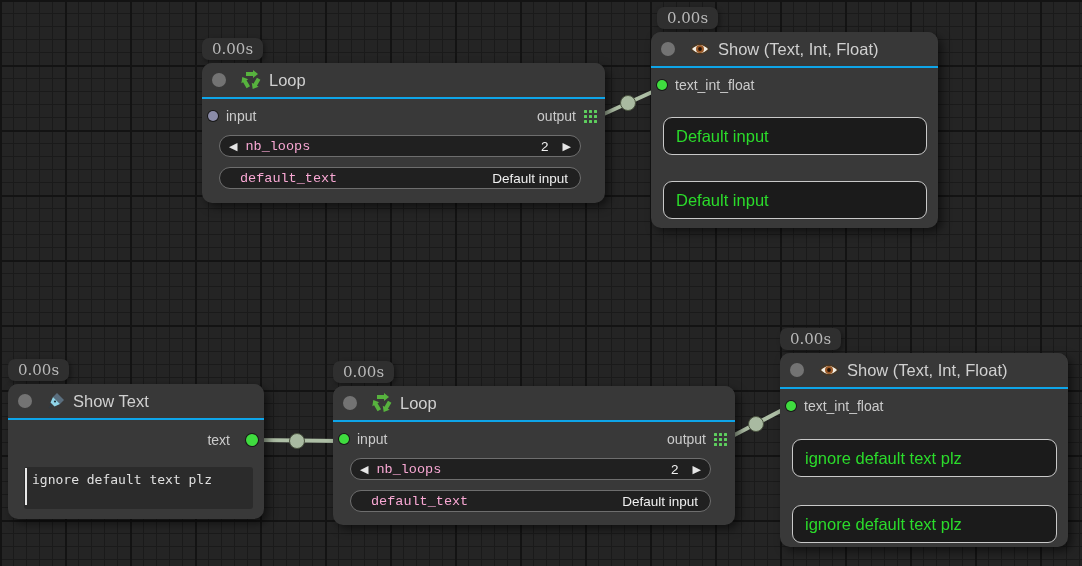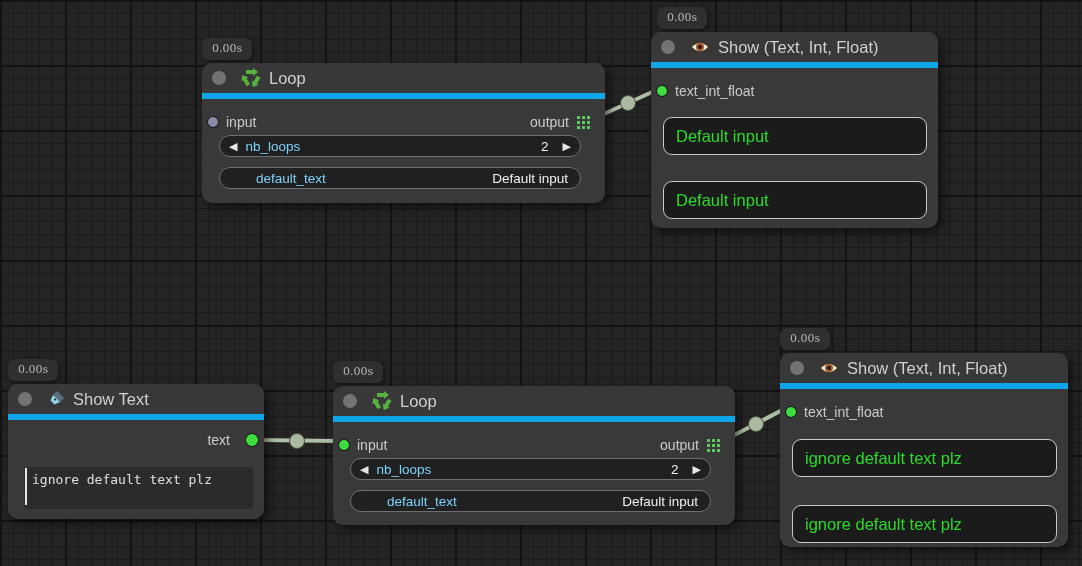--- a/index.html
+++ b/index.html
@@ -20,57 +20,57 @@
   }
   #links{position:absolute;left:0;top:0;z-index:1;}
   .node{
     position:absolute;z-index:2;
     background:#393939;border-radius:10px;
     box-shadow:4px 4px 10px rgba(0,0,0,.55);
   }
   .badge{
     position:absolute;top:-25px;left:0;height:22px;line-height:22px;
     padding:0 10px;border-radius:7px;background:#2f2f2f;
-    color:#b8b8b8;font-family:"DejaVu Serif",serif;font-size:11px;
+    color:#b8b8b8;font-family:"DejaVu Serif",serif;font-size:15px;
     box-shadow:2px 2px 5px rgba(0,0,0,.4);
   }
   .n-show1 .badge{left:6px;}
   .titlebar{
     position:absolute;left:0;top:0;right:0;height:36px;
     display:flex;align-items:center;padding-left:10px;
-    border-bottom:6px solid #0ea5e9;border-radius:10px 10px 0 0;
+    border-bottom:2px solid #0ea5e9;border-radius:10px 10px 0 0;
     background:#383838;box-sizing:border-box;
   }
   .cdot{width:14px;height:14px;border-radius:50%;background:#737373;flex:0 0 auto;}
   .ticon{margin-left:15px;margin-right:8px;display:flex;align-items:center;flex:0 0 auto;}
   .title{color:#d0d0d0;font-size:16.5px;white-space:nowrap;}
   .slotrow{
-    position:absolute;left:0;right:7px;top:45px;height:22px;
-    display:flex;align-items:flex-end;justify-content:space-between;
+    position:absolute;left:0;right:0;top:45px;height:22px;
+    display:flex;align-items:flex-start;justify-content:space-between;
     padding:0 6px;box-sizing:border-box;
   }
   .slot{display:flex;align-items:center;gap:8px;}
   .sdot{width:10px;height:10px;border-radius:50%;box-shadow:0 0 0 1px #181818;flex:0 0 auto;}
   .sdot.green{background:#3fdc3f;}
   .sdot.lav{background:#8a8ba8;}
   .sdot.big{width:12px;height:12px;}
   .slabel{color:#cbcbcb;font-size:14px;white-space:nowrap;}
   .gridicon{display:grid;grid-template-columns:repeat(3,3px);grid-auto-rows:3px;gap:2px;margin-right:2px;}
   .gridicon i{background:#5ece5e;border-radius:0.5px;}
   .widget{
     position:absolute;left:17px;right:24px;height:22px;
     background:#202020;border:1px solid #6e6e6e;border-radius:12px;
     display:flex;align-items:center;box-sizing:border-box;
     font-size:13.5px;
   }
   .widget.combo{top:72px;padding:0 9px;}
   .widget.textw{top:104px;padding:0 12px 0 20px;}
   .arr{color:#e5e5e5;font-size:11px;font-family:"DejaVu Sans",sans-serif;line-height:1;}
-  .wlabel{color:#7dd3fc;margin-left:8px;flex:1 1 auto;}
-  .widget.textw .wlabel{margin-left:16px;}
+  .wlabel{color:#f9a8d4;margin-left:8px;flex:1 1 auto;font-family:Liberation Mono, monospace;}
+  .widget.textw .wlabel{margin-left:0;}
   .wvalue{color:#f0f0f0;margin-right:14px;}
   .widget.textw .wvalue{margin-right:0;}
   .vbox{
     position:absolute;left:12px;right:11px;height:38px;
     background:#1b1b1b;border:1.5px solid #c9c9c9;border-radius:9px;
     display:flex;align-items:center;padding:0 12px;box-sizing:border-box;
     color:#2bdb2b;font-size:16.5px;white-space:nowrap;overflow:hidden;
   }
   .n-show1 .vbox.b1{top:85px;} .n-show1 .vbox.b2{top:149px;}
   .n-show2 .vbox.b1{top:86px;} .n-show2 .vbox.b2{top:152px;}

